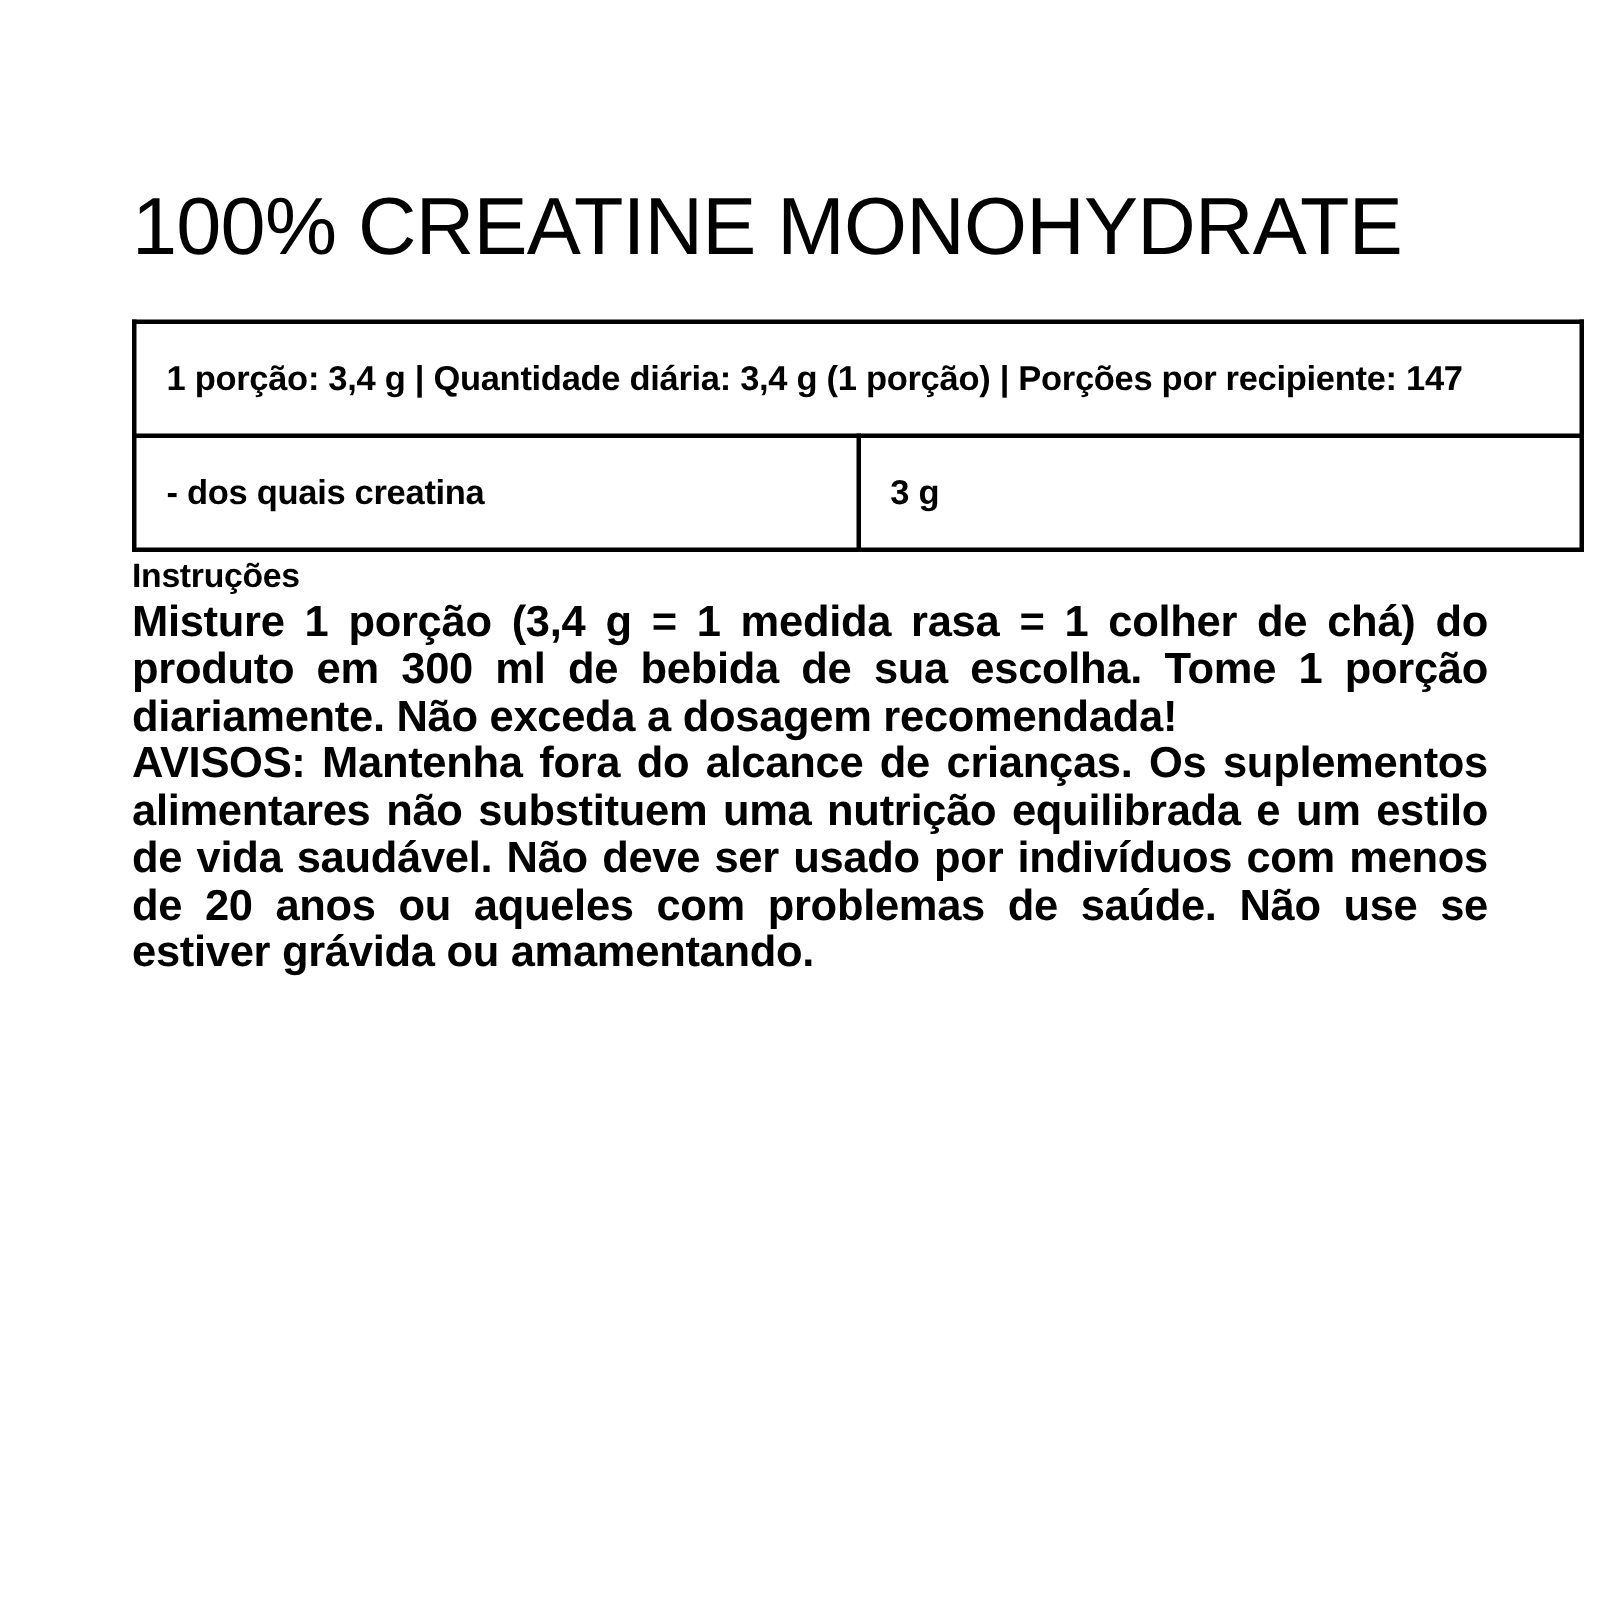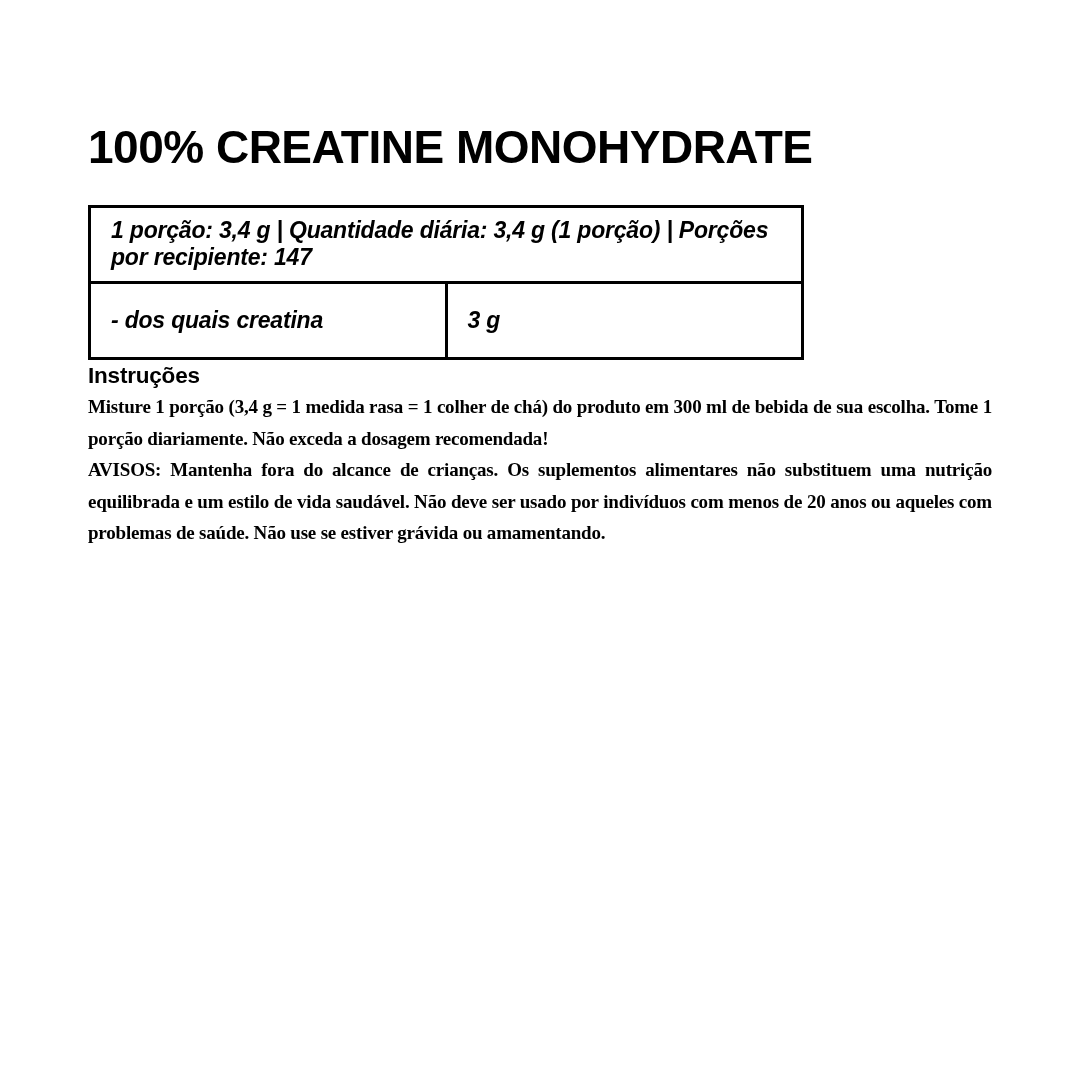--- a/index.html
+++ b/index.html
@@ -16,40 +16,39 @@
   }
   .page {
     box-sizing: border-box;
     width: 1080px;
     height: 1080px;
     padding: 122px 88px 0 88px;
     background: #ffffff;
   }
   .product-title {
     margin: 0 0 24px 0;
-    font-size: 46px;
-    font-weight: 700;
+    font-size: 54px;
+    font-weight: 400;
     letter-spacing: -0.5px;
     white-space: nowrap;
     line-height: 1.1;
   }
   .description {
     margin: 0;
     font-size: 22.5px;
     line-height: 31.5px;
     font-weight: 600;
     text-align: justify;
     letter-spacing: -0.2px;
   }
   table.facts-table {
     margin-top: 32px;
-    width: 716px;
+    width: 968px;
     border-collapse: collapse;
     table-layout: fixed;
-    font-style: italic;
   }
   table.facts-table td {
     border: 3px solid #000000;
     height: 73px;
     padding: 0 20px;
     vertical-align: middle;
     font-size: 23px;
     font-weight: 700;
     letter-spacing: -0.2px;
   }
@@ -59,26 +58,25 @@
   }
   .instructions-heading {
     margin: 0;
     font-size: 22.5px;
     line-height: 31.5px;
     font-weight: 700;
     letter-spacing: -0.2px;
   }
   .instructions-text {
     margin: 0;
-    font-size: 19px;
+    font-size: 29px;
     line-height: 31.5px;
     font-weight: 600;
     text-align: justify;
     letter-spacing: -0.2px;
-    font-family: Liberation Serif, serif;
   }
 </style>
 </head>
 <body>
 
 <div class="page">
 
   <h1 class="product-title">100% CREATINE MONOHYDRATE</h1>
 
 

